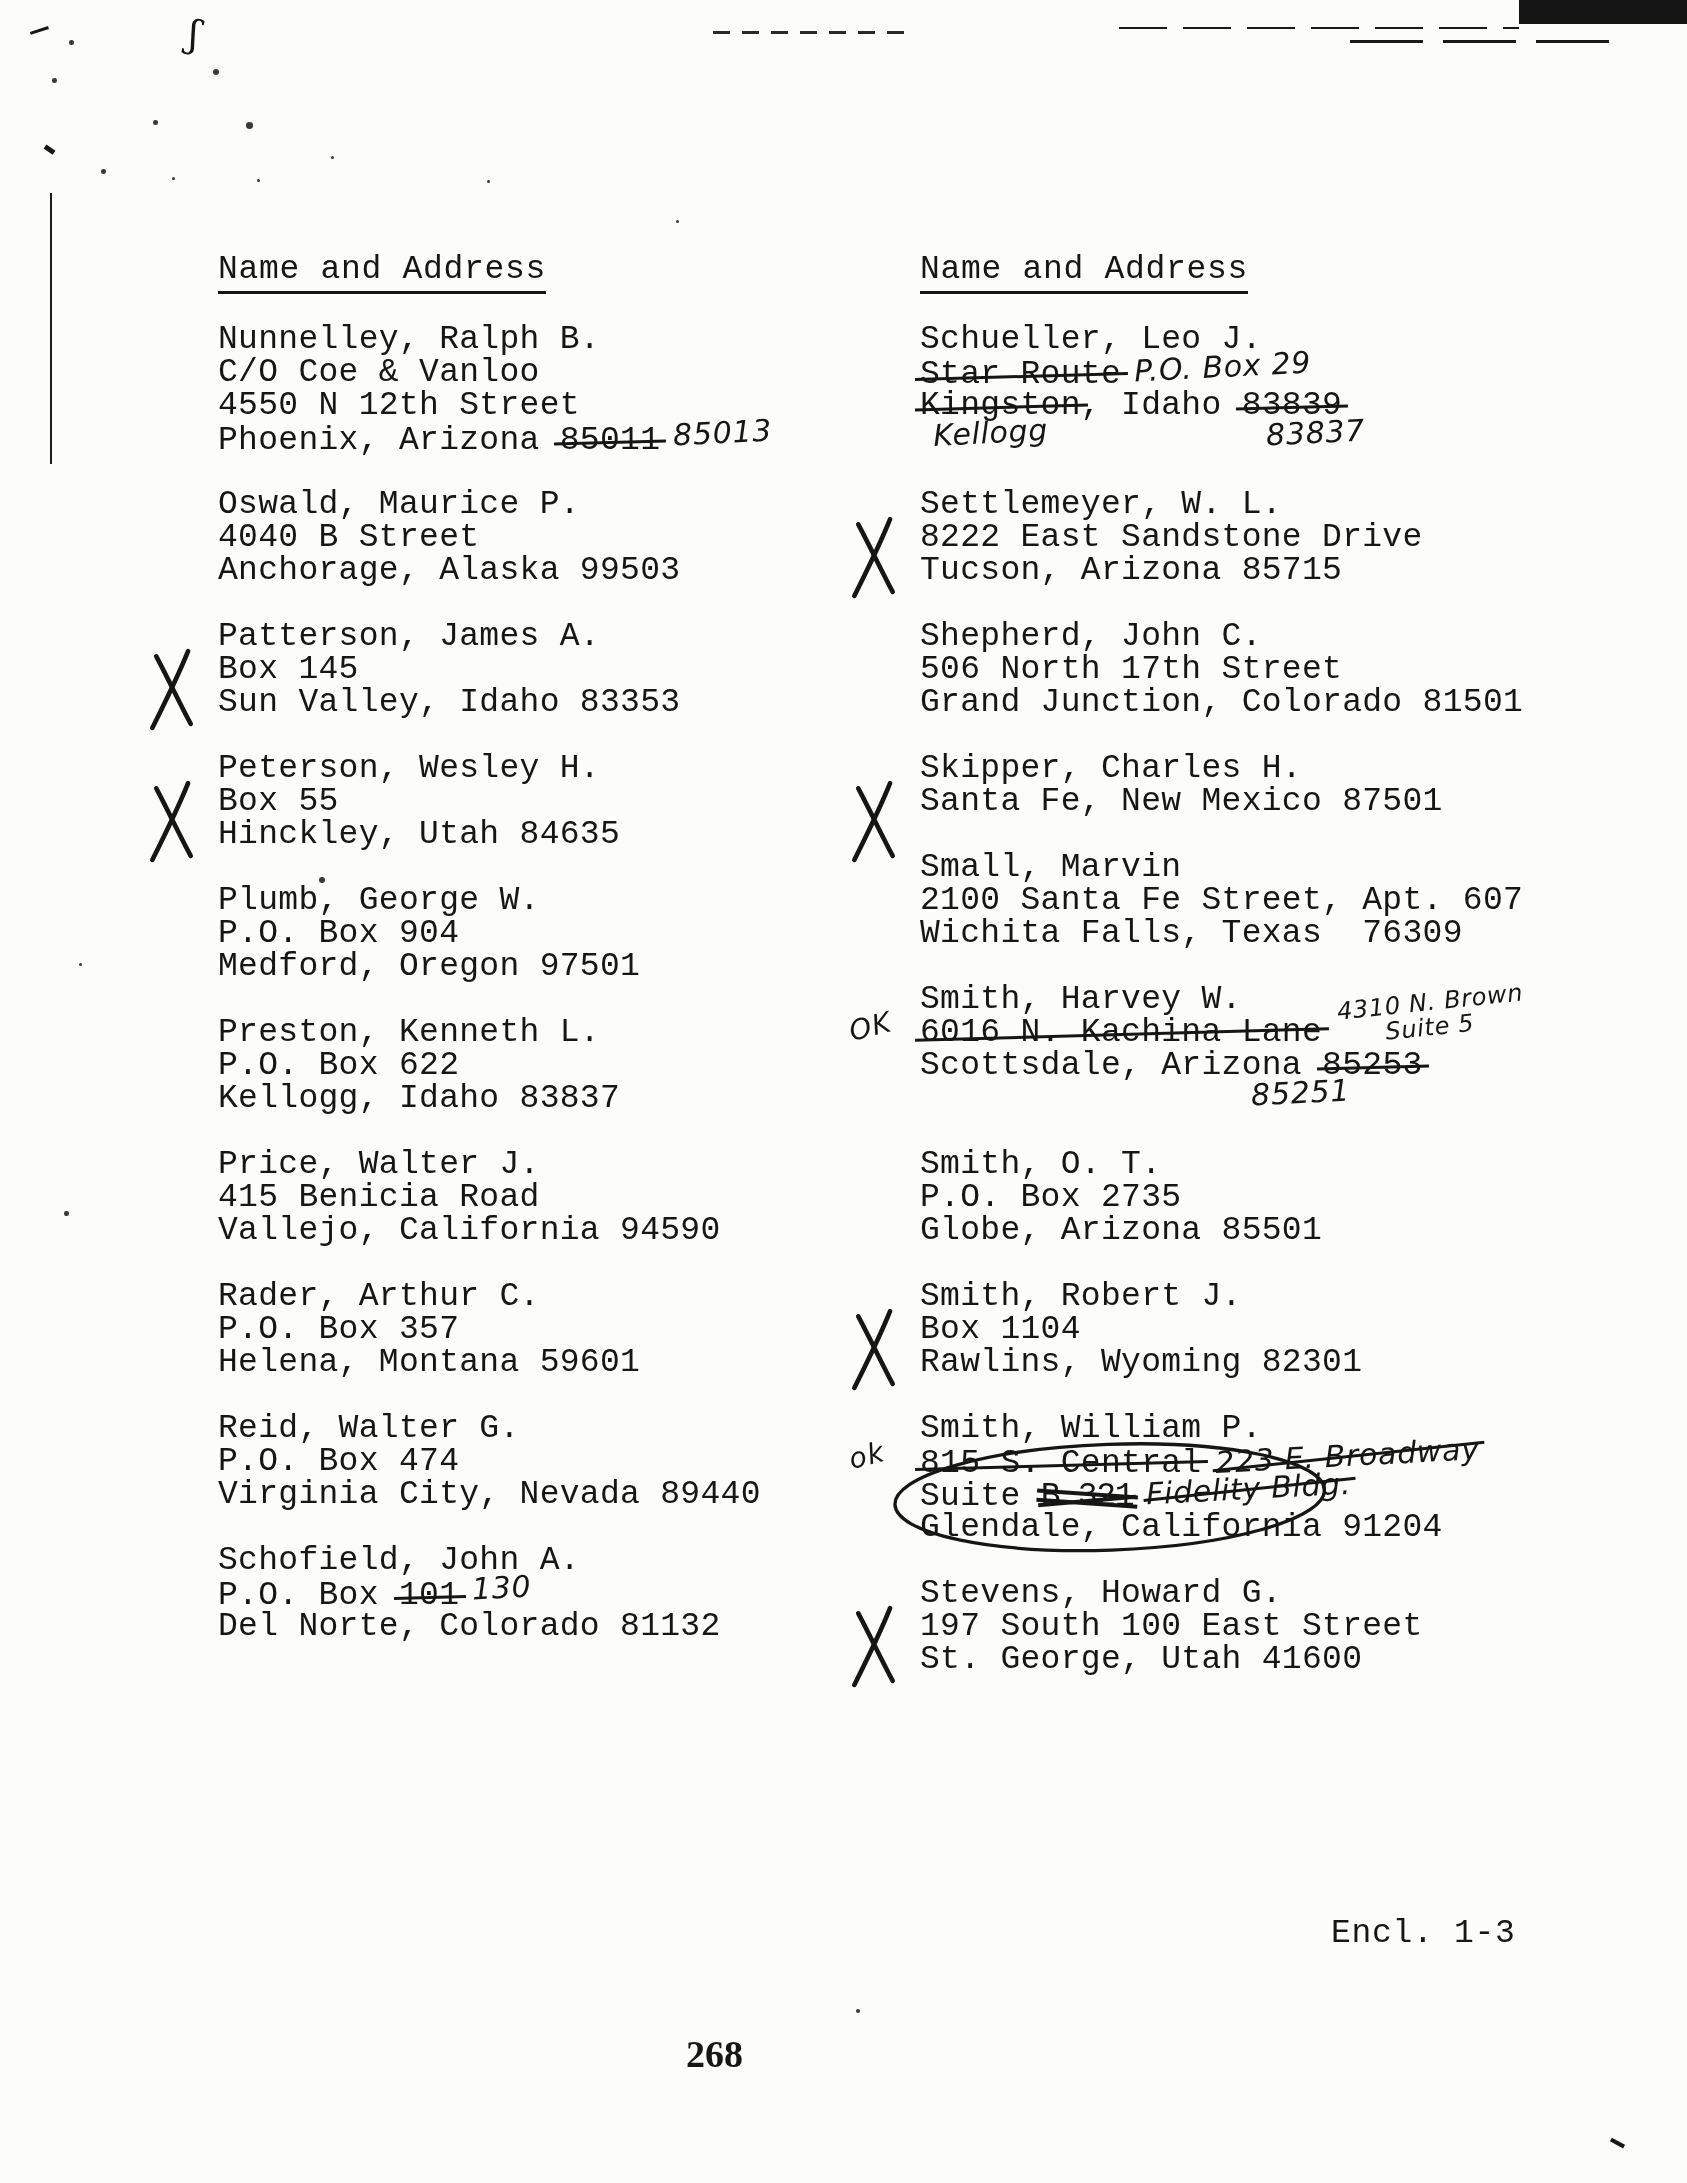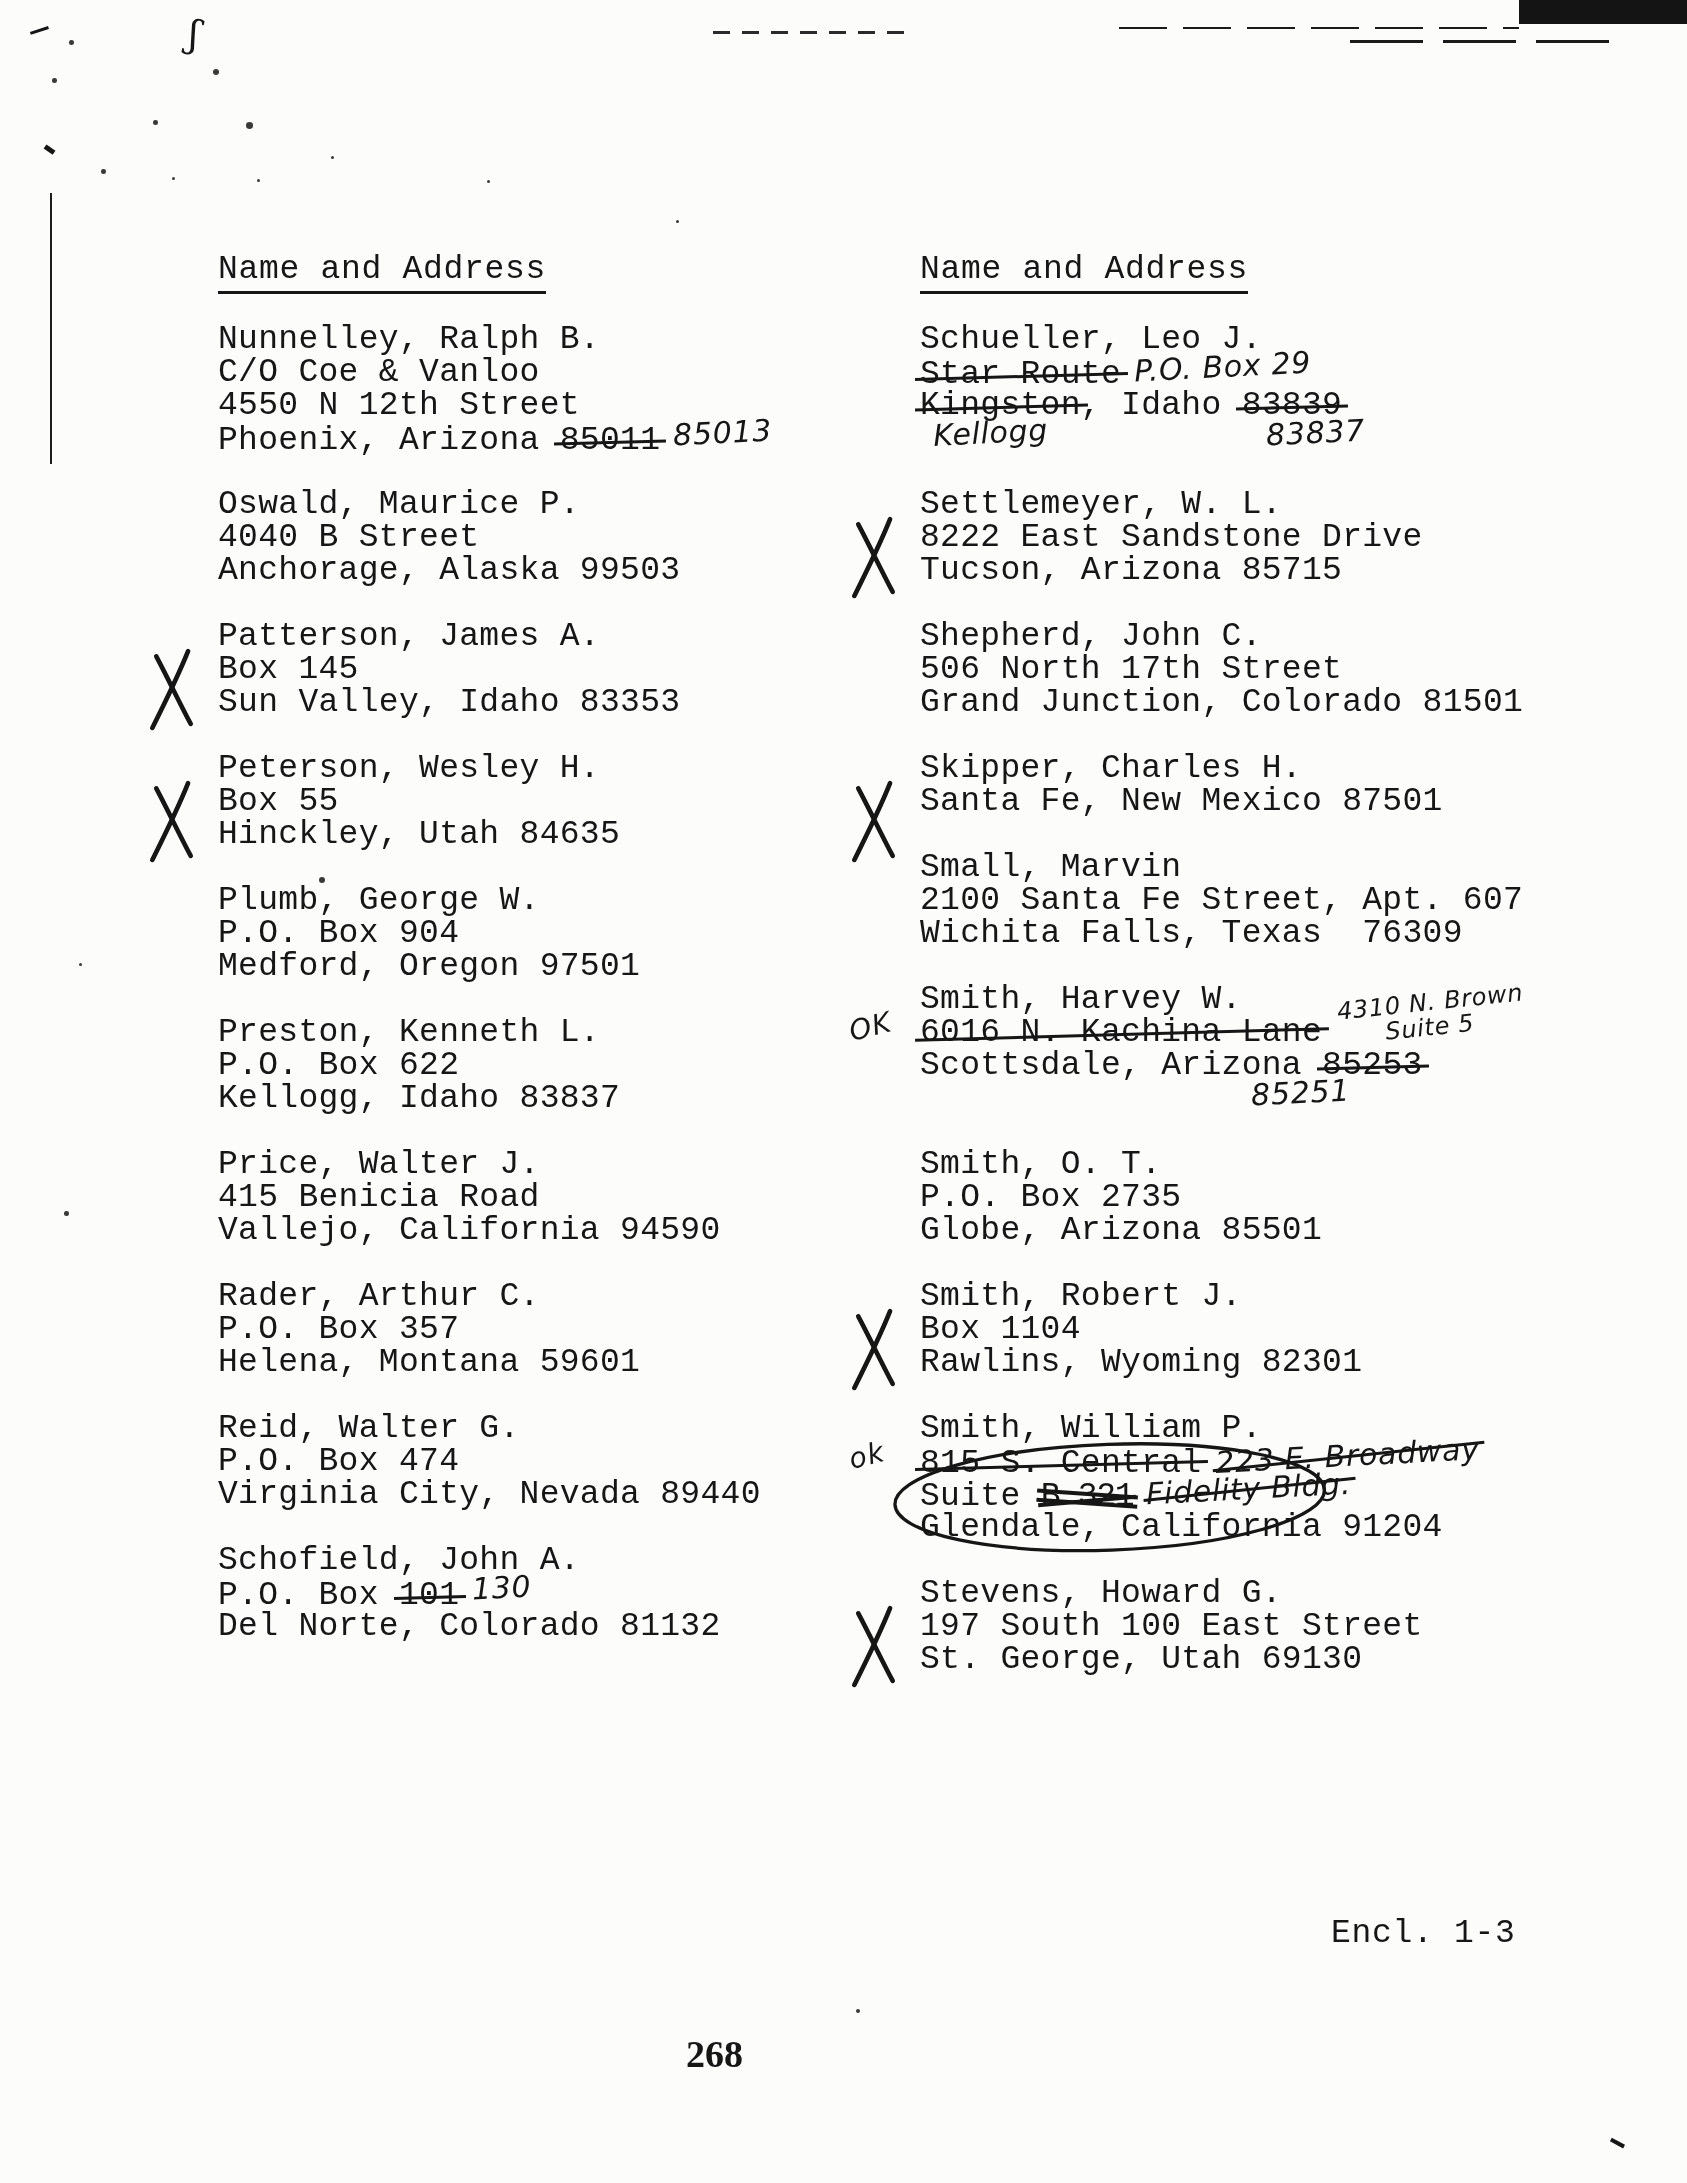--- a/index.html
+++ b/index.html
@@ -256,21 +256,21 @@
           <div class="line"><span class="typed">Suite </span><span class="typed scribble">B 321</span><span class="hand hstruck">Fidelity Bldg.</span></div>
           <div class="line"><span class="typed">Glendale, California 91204</span></div>
         </div>
         <div class="entry">
           <span class="mark"><svg class="x-svg" width="53" height="85" viewBox="0 0 80 128">
               <path d="M14 14 C 30 44 48 82 66 116"></path>
               <path d="M62 6 C 46 46 26 86 8 122"></path>
             </svg></span>
           <div class="line"><span class="typed">Stevens, Howard G.</span></div>
           <div class="line"><span class="typed">197 South 100 East Street</span></div>
-          <div class="line"><span class="typed">St. George, Utah 69130</span></div>
+          <div class="line"><span class="typed">St. George, Utah 41600</span></div>
         </div>
       </div>
   </div>
 
   <div class="encl">Encl. 1-3</div>
   <div class="page-number">268</div>
 </div>
 
 
 </body></html>

